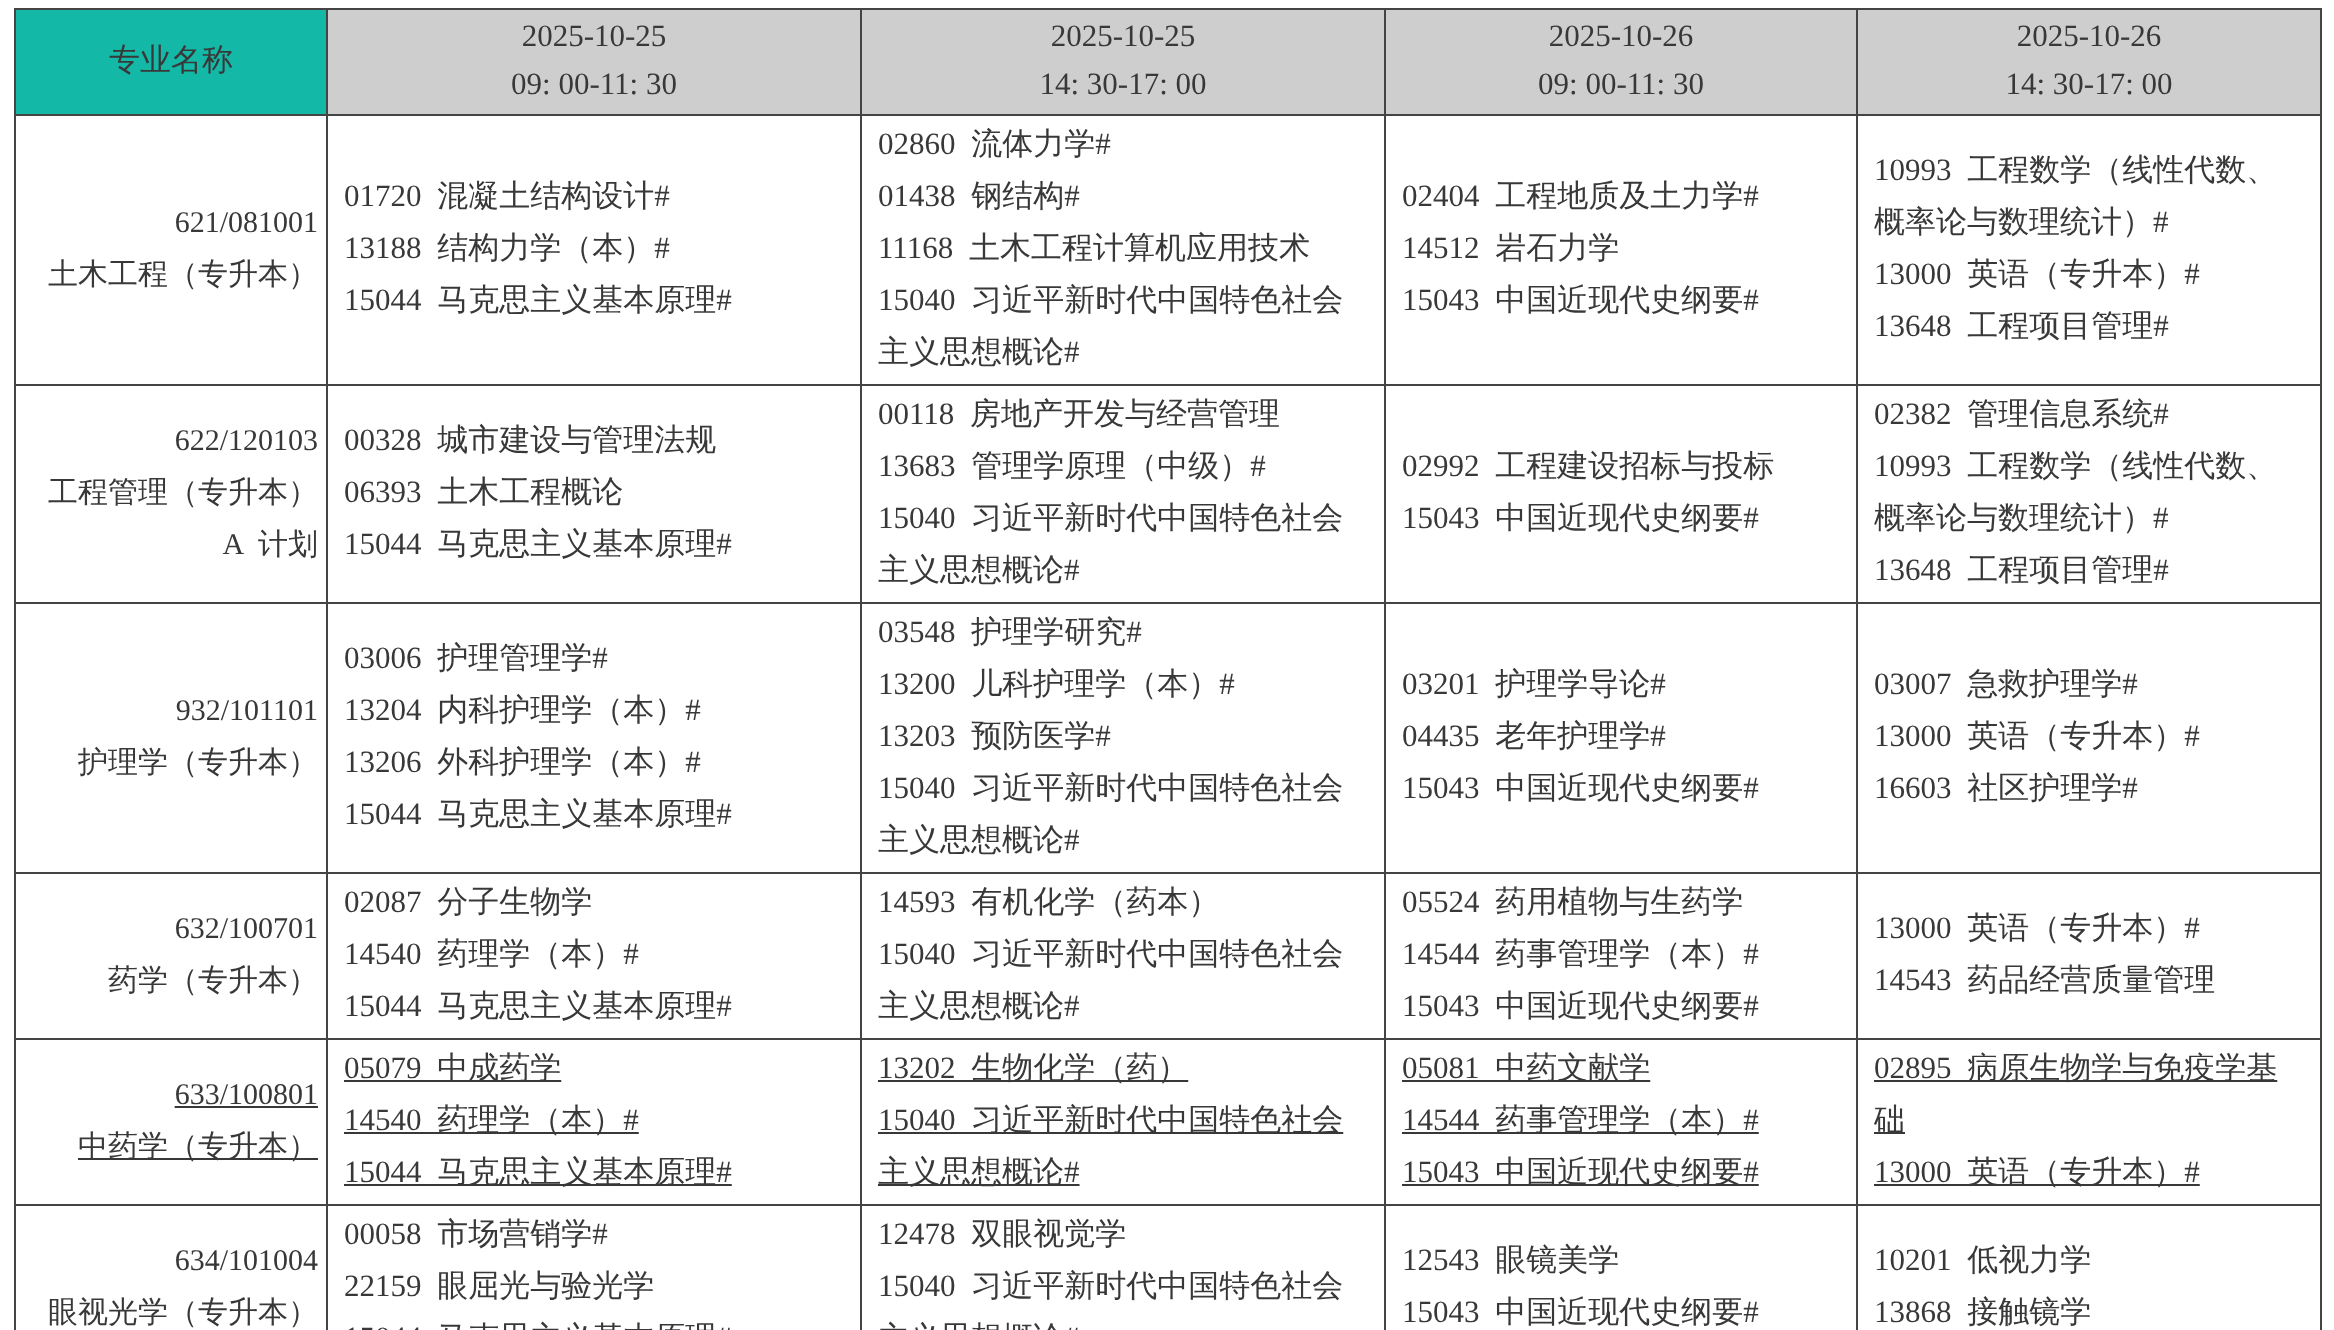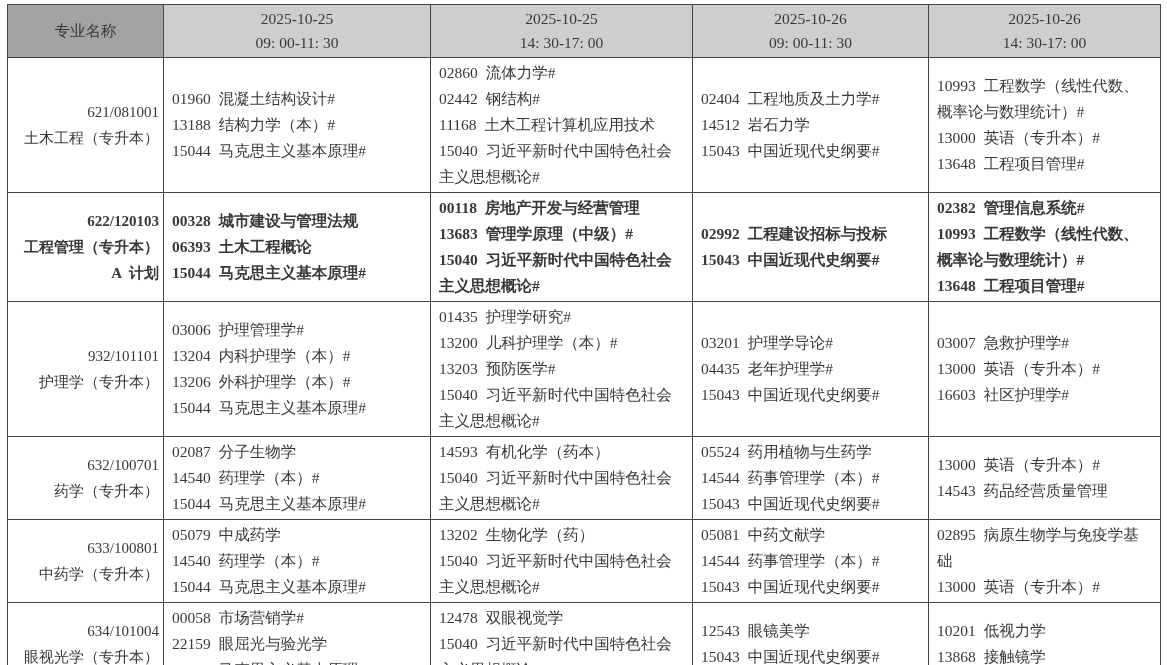--- a/index.html
+++ b/index.html
@@ -26,24 +26,24 @@
     overflow: hidden;
   }
   col.c1 { width: 156px; }
   col.c2 { width: 267px; }
   col.c3 { width: 262px; }
   col.c4 { width: 236px; }
   col.c5 { width: 232px; }
 
   thead tr { height: 53px; }
   tbody tr:nth-child(1) { height: 134px; }
-  tbody tr:nth-child(2) { height: 102px; font-weight: bold; }
+  tbody tr:nth-child(2) { height: 102px; }
   tbody tr:nth-child(3) { height: 132px; }
   tbody tr:nth-child(4) { height: 76px; margin-top: 41px; }
-  tbody tr:nth-child(5) { height: 80px; }
+  tbody tr:nth-child(5) { height: 80px; text-decoration: underline; }
   tbody tr:nth-child(6) { height: 80px; }
 
   th.head-cell {
     background: #cecece;
     font-weight: normal;
     font-size: 15.5px;
     text-align: center;
     vertical-align: middle;
     line-height: 24px;
     padding: 2px 2px;
@@ -73,21 +73,21 @@
   <table class="schedule">
     <colgroup>
       <col class="c1">
         <col class="c2">
         <col class="c3">
         <col class="c4">
         <col class="c5">
     </colgroup>
     <thead>
       <tr id="header-row">
-          <th class="head-cell" style="background: #a3a3a3;">专业名称</th>
+          <th class="head-cell" style="background: #14b8a6;">专业名称</th>
           <th class="head-cell" style="background: rgb(206, 206, 206);">
             <div>2025-10-25</div>
             <div>09: 00-11: 30</div>
           </th>
           <th class="head-cell" style="background: rgb(206, 206, 206);">
             <div>2025-10-25</div>
             <div>14: 30-17: 00</div>
           </th>
           <th class="head-cell" style="background: rgb(206, 206, 206);">
             <div>2025-10-26</div>
@@ -99,27 +99,27 @@
           </th>
         </tr>
     </thead>
     <tbody id="body-rows">
         <tr>
           <td class="major-cell">
             <div class="major-line">621/081001</div>
             <div class="major-line">土木工程（专升本）</div>
           </td>
           <td class="courses-cell">
-            <div class="course">01960 混凝土结构设计#</div>
+            <div class="course">01720 混凝土结构设计#</div>
             <div class="course">13188 结构力学（本）#</div>
             <div class="course">15044 马克思主义基本原理#</div>
           </td>
           <td class="courses-cell">
             <div class="course">02860 流体力学#</div>
-            <div class="course">02442 钢结构#</div>
+            <div class="course">01438 钢结构#</div>
             <div class="course">11168 土木工程计算机应用技术</div>
             <div class="course">15040 习近平新时代中国特色社会主义思想概论#</div>
           </td>
           <td class="courses-cell">
             <div class="course">02404 工程地质及土力学#</div>
             <div class="course">14512 岩石力学</div>
             <div class="course">15043 中国近现代史纲要#</div>
           </td>
           <td class="courses-cell">
             <div class="course">10993 工程数学（线性代数、概率论与数理统计）#</div>
@@ -158,21 +158,21 @@
             <div class="major-line">932/101101</div>
             <div class="major-line">护理学（专升本）</div>
           </td>
           <td class="courses-cell">
             <div class="course">03006 护理管理学#</div>
             <div class="course">13204 内科护理学（本）#</div>
             <div class="course">13206 外科护理学（本）#</div>
             <div class="course">15044 马克思主义基本原理#</div>
           </td>
           <td class="courses-cell">
-            <div class="course">01435 护理学研究#</div>
+            <div class="course">03548 护理学研究#</div>
             <div class="course">13200 儿科护理学（本）#</div>
             <div class="course">13203 预防医学#</div>
             <div class="course">15040 习近平新时代中国特色社会主义思想概论#</div>
           </td>
           <td class="courses-cell">
             <div class="course">03201 护理学导论#</div>
             <div class="course">04435 老年护理学#</div>
             <div class="course">15043 中国近现代史纲要#</div>
           </td>
           <td class="courses-cell">

